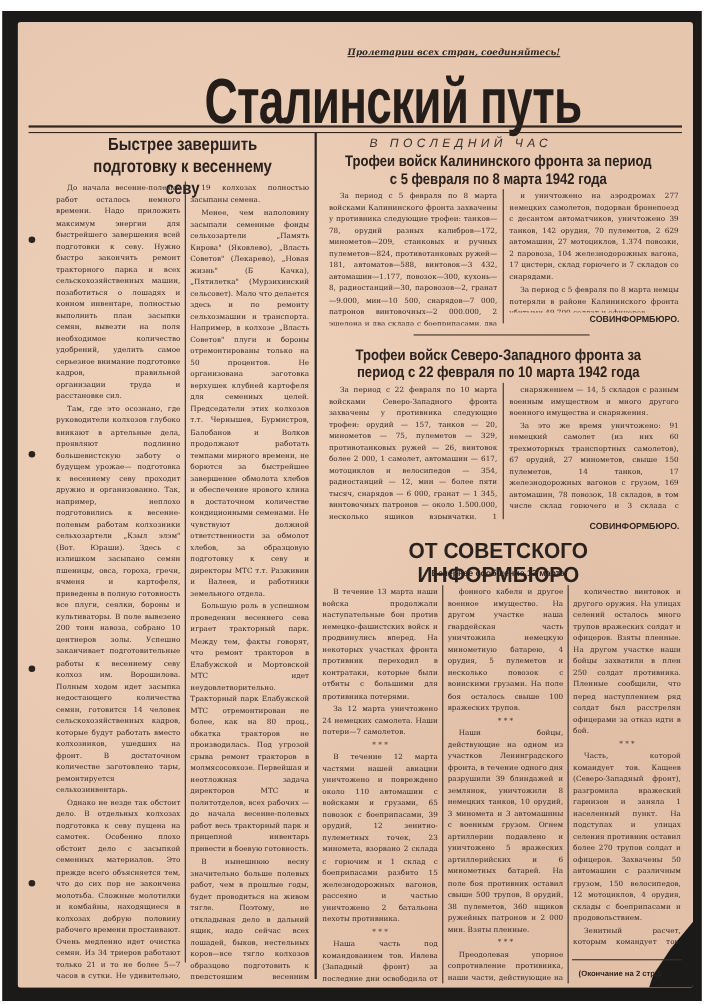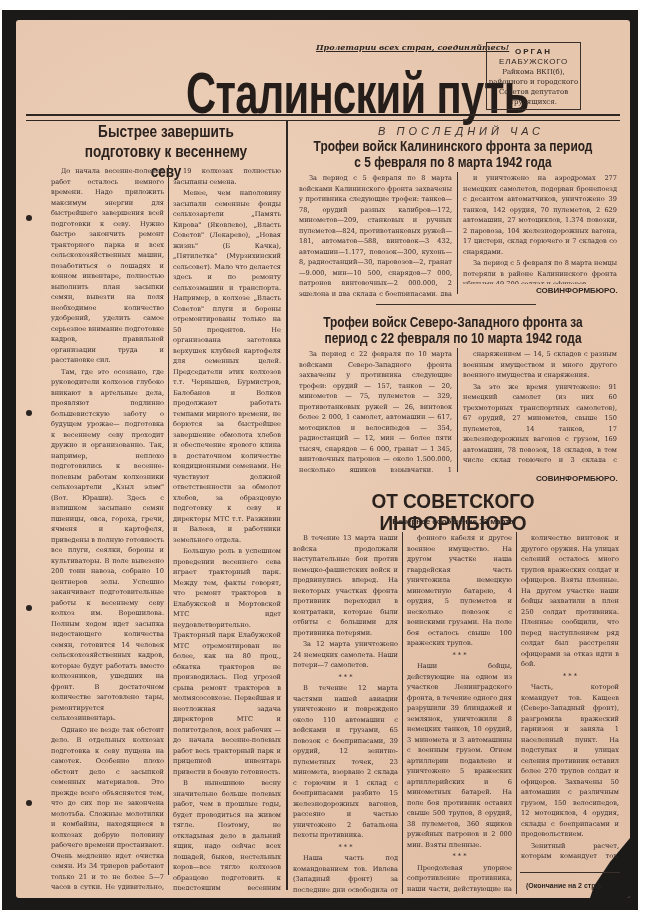--- a/index.html
+++ b/index.html
@@ -21,21 +21,21 @@
   .box-right .organ{font-family:"Liberation Sans",sans-serif;font-size:8px;letter-spacing:2px;font-weight:bold;}
   .box-right .city{font-family:"Liberation Sans",sans-serif;font-size:8px;letter-spacing:0.8px;}
   .rule-top{position:absolute;left:10px;right:10px;top:94px;height:4px;border-top:2.5px solid #2e2622;border-bottom:1px solid #2e2622;}
   
   .vrule{position:absolute;width:1px;background:#3a302b;}
   .hrule{position:absolute;height:1px;background:#3a302b;}
   .hl{font-family:"Liberation Sans",sans-serif;font-weight:bold;text-align:center;color:#2b221e;transform-origin:center;}
   .h-left{position:absolute;left:40px;top:102px;width:220px;font-size:16px;line-height:20px;transform:scaleX(0.85);}
   .col{position:absolute;font-size:6.6px;line-height:10.5px;text-align:justify;color:#30272a;overflow:hidden;hyphens:auto;}
   .col p{margin:1px;text-indent:10px;}
-  .last-hour{position:absolute;left:320px;top:105px;width:250px;text-align:center;font-family:"Liberation Sans",sans-serif;font-style:italic;font-size:11px;letter-spacing:4px;color:#3a302b;}
+  .last-hour{position:absolute;left:320px;top:105px;width:250px;text-align:left;font-family:"Liberation Sans",sans-serif;font-style:italic;font-size:11px;letter-spacing:4px;color:#3a302b;}
   .h-r1{position:absolute;left:272px;top:118px;width:330px;font-size:14px;line-height:16px;transform:scaleX(0.85);}
   .h-r2{position:absolute;left:272px;top:294px;width:330px;font-size:14px;line-height:16px;transform:scaleX(0.85);}
   .h-sovinf{position:absolute;left:272px;top:470px;width:330px;font-size:20px;line-height:22px;font-family:"Liberation Sans",sans-serif;transform:scaleX(0.95);}
   .sub-sovinf{position:absolute;left:272px;top:497px;width:330px;text-align:center;font-family:"Liberation Sans",sans-serif;font-weight:bold;font-size:8px;}
   .sign{position:absolute;font-family:"Liberation Sans",sans-serif;font-weight:bold;font-size:8px;color:#2e2622;}
   .footnote{position:absolute;left:510px;top:862px;font-family:"Liberation Sans",sans-serif;font-size:7px;font-weight:bold;color:#2e2622;}
   .binder{position:absolute;width:6px;height:6px;border-radius:50%;background:#2a2320;}
 </style>
 </head>
 <body>
@@ -43,28 +43,20 @@
 <div class="scan-bg"></div>
 <div class="paper">
   <div class="torn"></div>
   <div class="binder" style="left:10px;top:195px"></div>
   <div class="binder" style="left:10px;top:390px"></div>
   <div class="binder" style="left:10px;top:585px"></div>
   <div class="binder" style="left:10px;top:780px"></div>
 
   <div class="slogan ink">Пролетарии всех стран, соединяйтесь!</div>
   <div class="title">Сталинский путь</div>
-  <div class="box-right ink">
-    <div class="organ">ОРГАН</div>
-    <div class="city">ЕЛАБУЖСКОГО</div>
-    <div>Райкома ВКП(б),</div>
-    <div>районного и городского</div>
-    <div>Советов депутатов</div>
-    <div>трудящихся.</div>
-  </div>
   <div class="rule-top"></div>
 
   <div class="hl h-left">Быстрее завершить подготовку к весеннему севу</div>
   <div class="col" style="left:34px;top:145px;width:115px;height:725px;">
     <p>До начала весенне-полевых работ осталось немного времени. Надо приложить максимум энергии для быстрейшего завершения всей подготовки к севу. Нужно быстро закончить ремонт тракторного парка и всех сельскохозяйственных машин, позаботиться о лошадях и конном инвентаре, полностью выполнить план засыпки семян, вывезти на поля необходимое количество удобрений, уделить самое серьезное внимание подготовке кадров, правильной организации труда и расстановке сил.</p>
     <p>Там, где это осознано, где руководители колхозов глубоко вникают в артельные дела, проявляют подлинно большевистскую заботу о будущем урожае— подготовка к весеннему севу проходит дружно и организованно. Так, например, неплохо подготовились к весенне-полевым работам колхозники сельхозартели „Кзыл элэм" (Вот. Юраши). Здесь с излишком засыпано семян пшеницы, овса, гороха, гречи, ячменя и картофеля, приведены в полную готовность все плуги, сеялки, бороны и культиваторы. В поле вывезено 200 тонн навоза, собрано 10 центнеров золы. Успешно заканчивает подготовительные работы к весеннему севу колхоз им. Ворошилова. Полным ходом идет засыпка недостающего количества семян, готовится 14 человек сельскохозяйственных кадров, которые будут работать вместо колхозников, ушедших на фронт. В достаточном количестве заготовлено тары, ремонтируется сельхозинвентарь.</p>
     <p>Однако не везде так обстоит дело. В отдельных колхозах подготовка к севу пущена на самотек. Особенно плохо обстоит дело с засыпкой семенных материалов. Это прежде всего объясняется тем, что до сих пор не закончена молотьба. Сложные молотилки и комбайны, находящиеся в колхозах добрую половину рабочего времени простаивают. Очень медленно идет очистка семян. Из 34 триеров работают только 21 и то не более 5—7 часов в сутки. Не удивительно, что при такой постановке работы только в</p>
   </div>
   <div class="vrule" style="left:152px;top:145px;height:710px;"></div>
   <div class="col" style="left:156px;top:145px;width:110px;height:725px;">

